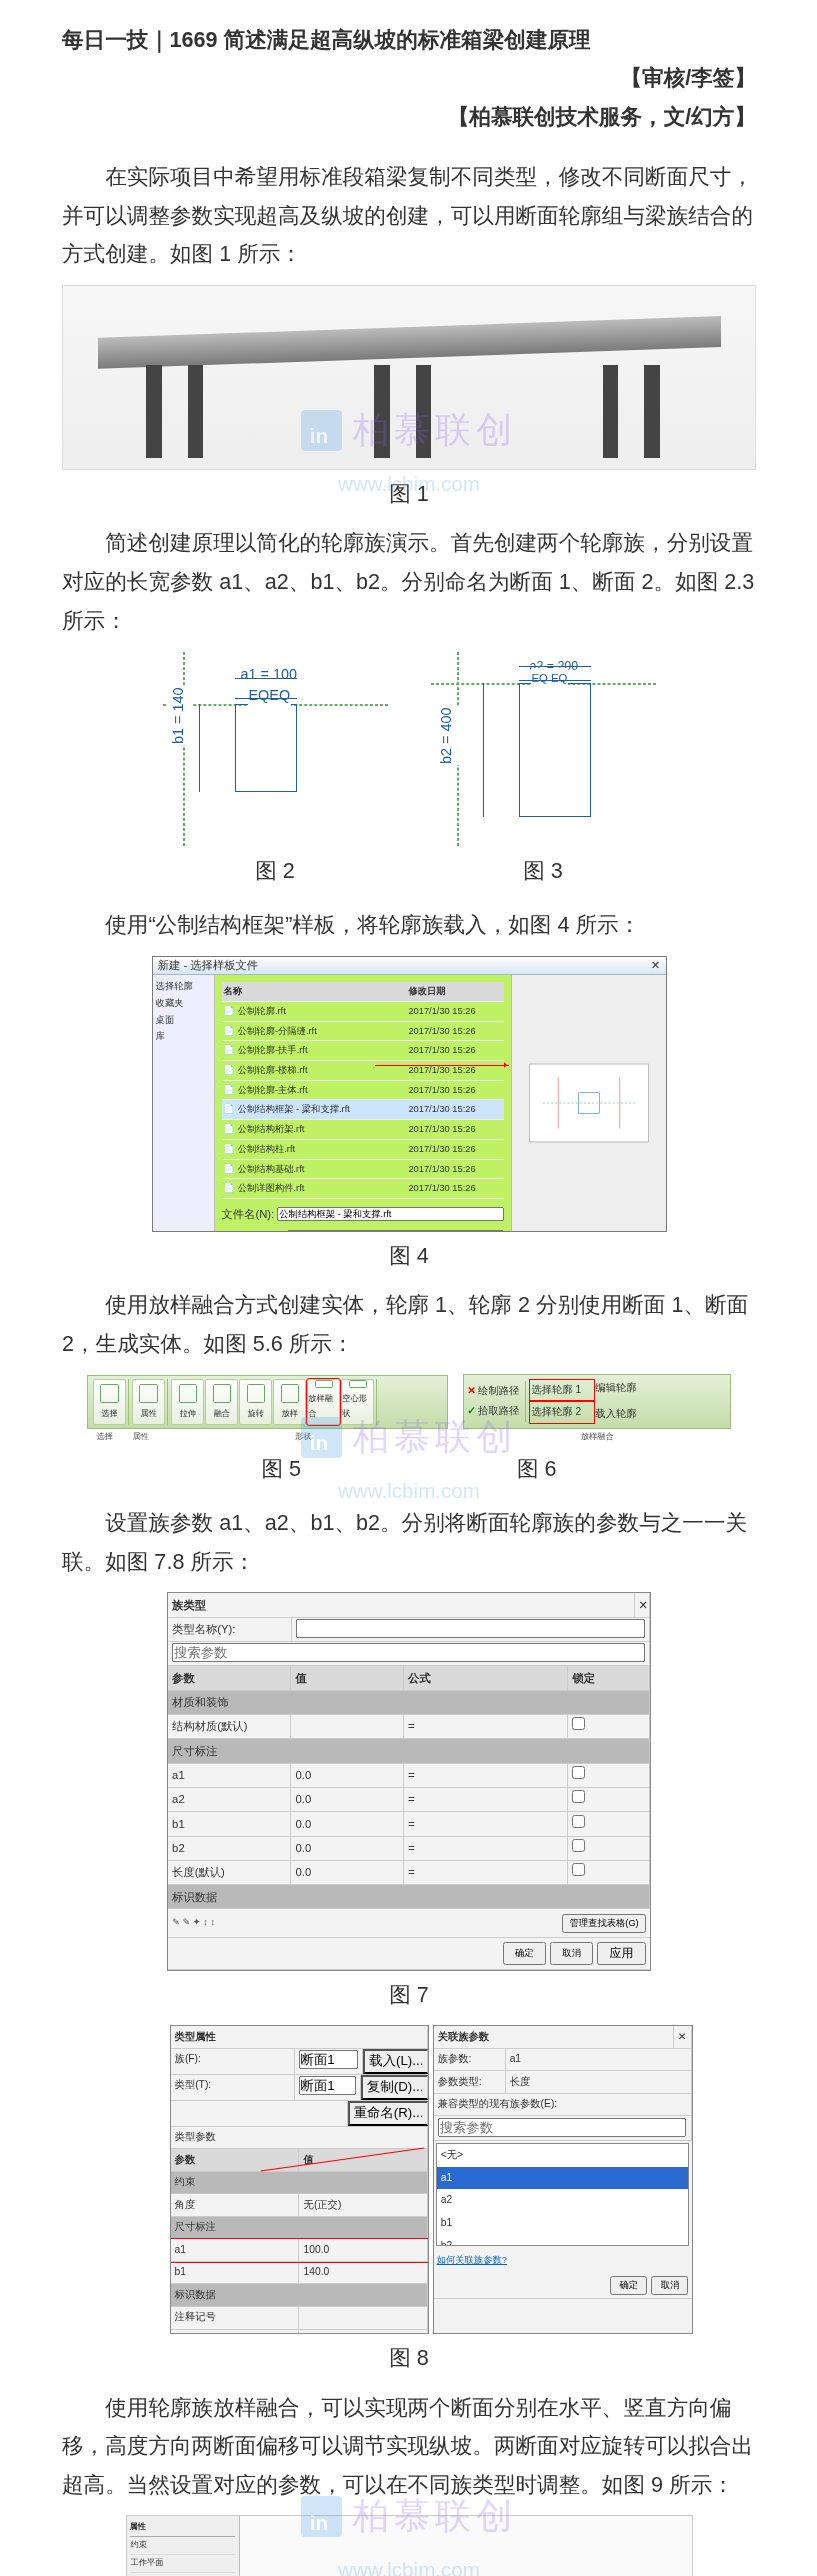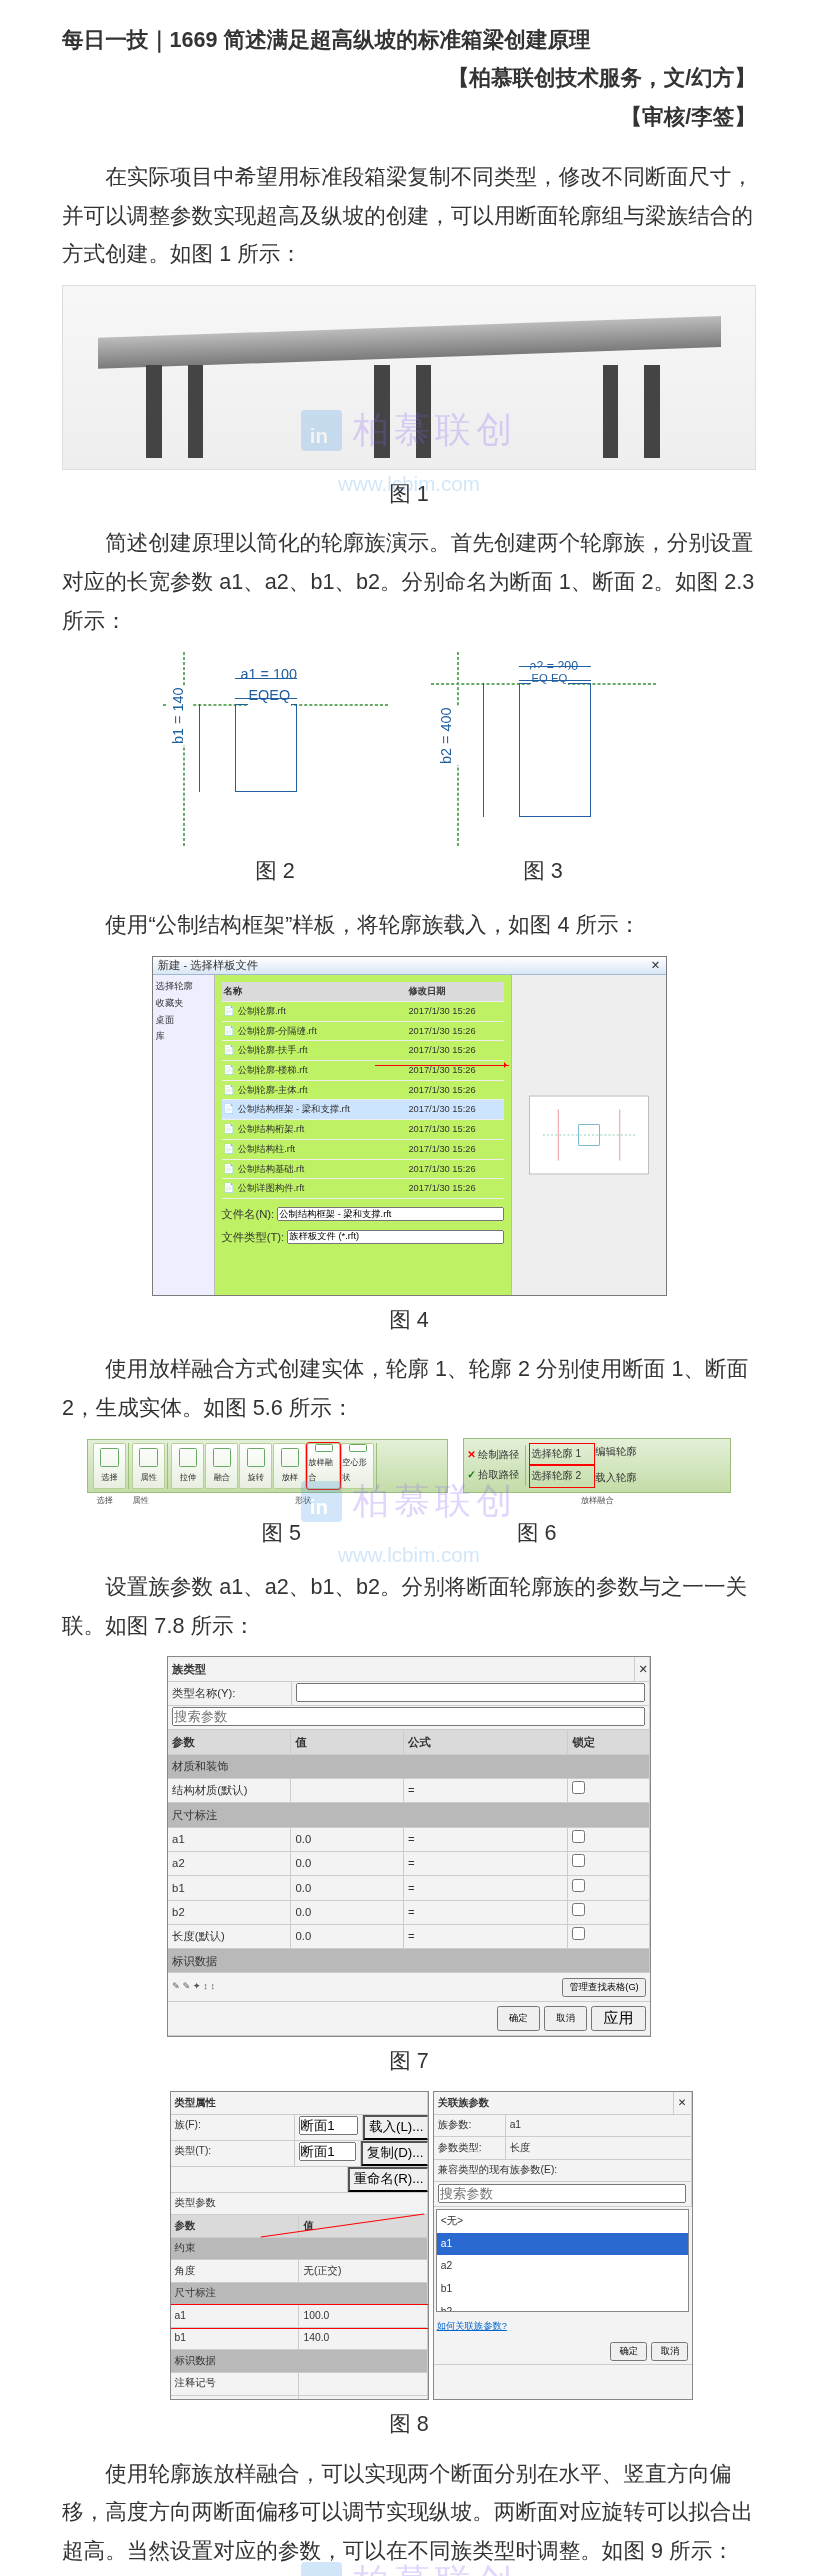--- a/index.html
+++ b/index.html
@@ -43,21 +43,21 @@
 
   
   .schem { width:227px; height:196px; position:relative; border:0.5px dashed transparent;}
   .rect { position:absolute; border:1px solid #2060a0;}
   .dash { border:0.5px dashed #6a6; position:absolute;}
   .dim { position:absolute; color:#2060a0; font-size:14.4px; background:#fff; padding:0 1px;}
   .arrow-h,.arrow-v { position:absolute; background:#2060a0;}
   .arrow-h{height:0.5px;} .arrow-v{width:0.5px;}
 
   
-  .fig4 { width:515px; height:340px; border:0.5px solid #7a7a7a; background:#f5f5f5; font-size:11.3px; position:relative;}
+  .fig4 { width:515px; height:276px; border:0.5px solid #7a7a7a; background:#f5f5f5; font-size:11.3px; position:relative;}
   .dlg-title { height:18.5px; background:linear-gradient(#fff,#d9e6f5); border-bottom:0.5px solid #a0b8d0; padding:2.1px 5.2px; font-size:11.3px; display:flex; align-items:center;}
   .dlg-body { display:flex; height:calc(100% - 18.5px);}
   .dlg-left { width:62px; background:#eef; border-right:0.5px solid #bbb; padding:3.1px; font-size:9.3px;}
   .dlg-mid { flex:1; padding:7px; background:#bef264; overflow:hidden;}
   .dlg-right { width:155px; background:#eee; border-left:0.5px solid #bbb; display:flex; align-items:center; justify-content:center;}
   .file-row { display:flex; border-bottom:0.5px solid #eee; padding:1px 2.1px; font-size:9.3px;}
   .file-row.sel { background:#cde4ff;}
   .file-row .fn { flex:1;}
   .file-row .fd { width:93px;}
   .red-arrow { position:absolute; top:108px; left:222px; width:134px; height:1px; background:red;}
@@ -95,22 +95,22 @@
 
   .caption-row{display:flex; justify-content:center; gap:216px;}
   .fig45 { width:361px; }
   .fig46 { width:268px; }
 </style>
 </head>
 <body>
 
 <div class="title-block">
   <div class="title-line1">每日一技｜1669  简述满足超高纵坡的标准箱梁创建原理</div>
+  <div>【审核/李签】</div>
   <div>【柏慕联创技术服务，文/幻方】</div>
-  <div>【审核/李签】</div>
 </div>
 
 <p class="para">在实际项目中希望用标准段箱梁复制不同类型，修改不同断面尺寸，并可以调整参数实现超高及纵坡的创建，可以用断面轮廓组与梁族结合的方式创建。如图 1 所示：</p>
 
 <div class="figure">
   <div style="position:relative;width:100%;">
     <div class="fig1">
       <div class="deck"></div>
       <div class="pier p1"></div>
         <div class="pier p2"></div>
@@ -401,21 +401,21 @@
     <div class="frow fgroup">
         <div class="fcell" style="flex:1">标识数据</div>
       </div>
     <div class="frow" style="padding:4.1px;gap:4.1px;justify-content:space-between;">
       <div style="font-size:9.3px;color:#555;">✎ ✎ ✦ ↕ ↕</div>
       <button style="font-size:9.3px;padding:1px 5.2px;">管理查找表格(G)</button>
     </div>
     <div class="frow" style="padding:4.1px;gap:4.1px;justify-content:flex-end;">
       <button style="font-size:9.3px;padding:1px 10.3px;">确定</button>
       <button style="font-size:9.3px;padding:1px 10.3px;">取消</button>
-      <button style="font-size:15px;padding:1px 10.3px;">应用</button>
+      <button style="font-size:12px;padding:1px 10.3px;">应用</button>
     </div>
   </div>
 </div>
 <p class="fig-caption">图 7</p>
 
 <div class="figure">
   <div class="fig8">
     <div class="panel8">
       <div class="frow">
           <div class="fcell" style="flex:1;font-weight:bold;">类型属性</div>

